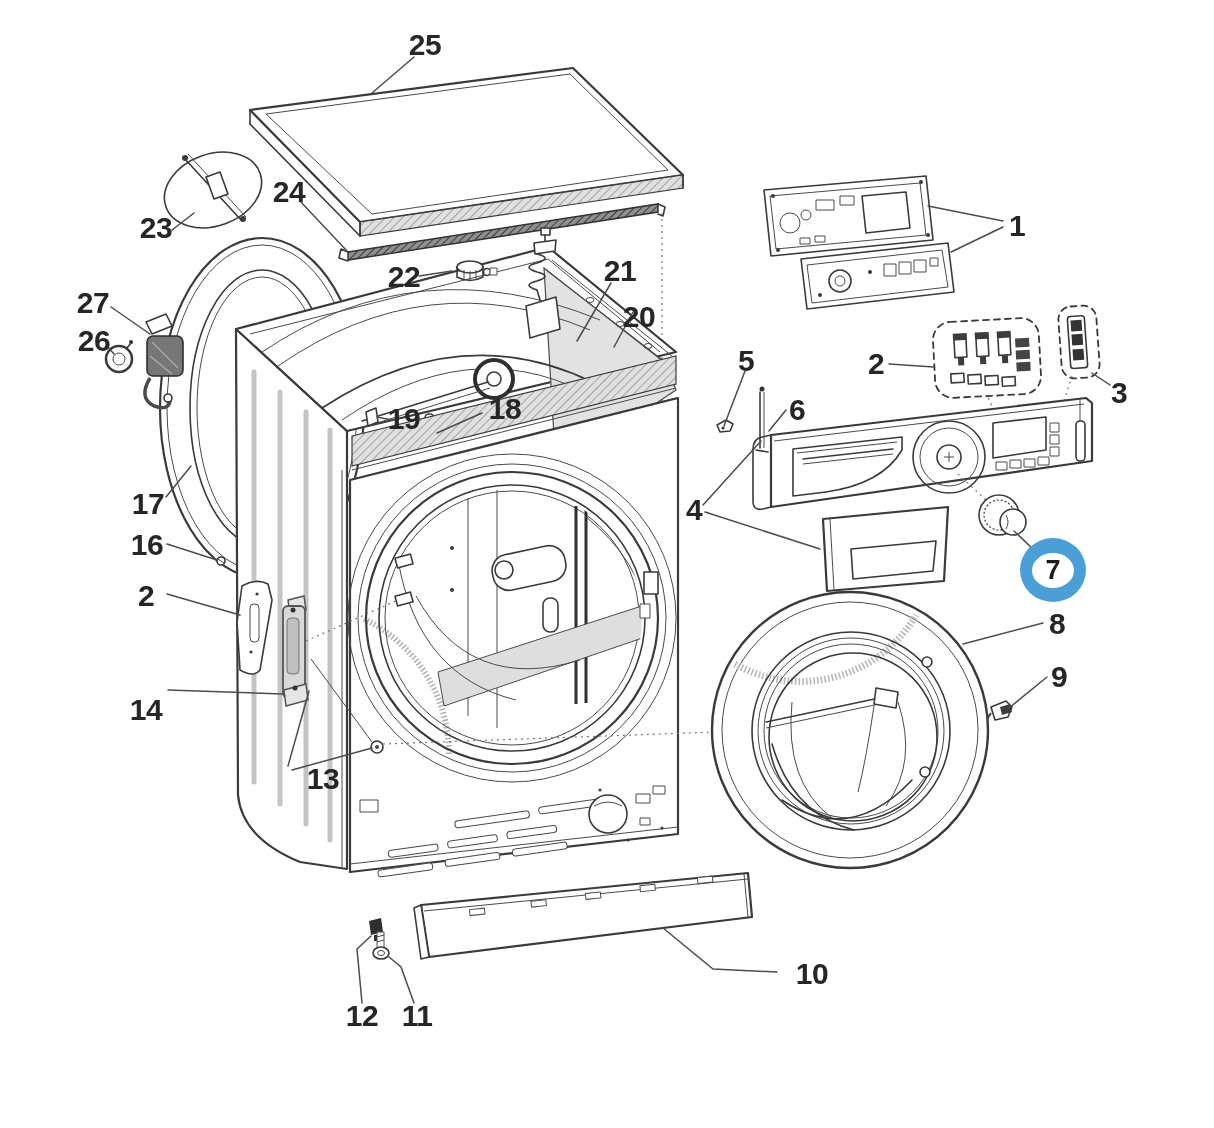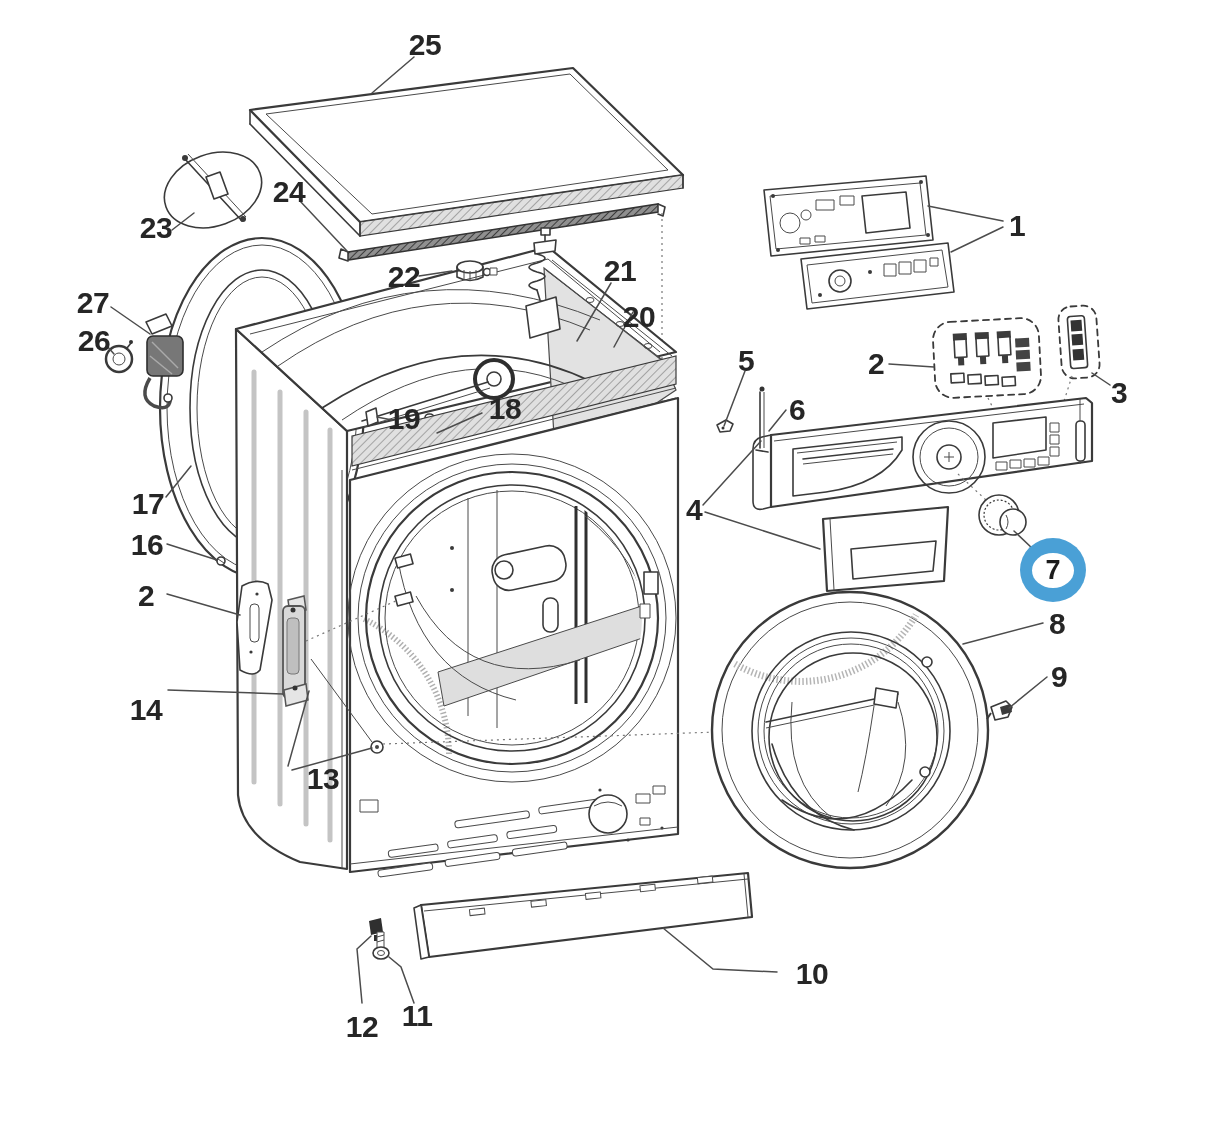--- a/index.html
+++ b/index.html
@@ -431,21 +431,21 @@
       <div class="part-label" style="left: 694px; top: 510px;">4</div>
       <div class="part-label" style="left: 746px; top: 361px;">5</div>
       <div class="part-label" style="left: 797px; top: 410px;">6</div>
       <div class="part-badge" style="left: 1053px; top: 570px;">
         <div class="part-badge-center">7</div>
       </div>
       <div class="part-label" style="left: 1057px; top: 624px;">8</div>
       <div class="part-label" style="left: 1059px; top: 677px;">9</div>
       <div class="part-label" style="left: 792px; top: 974px; margin-left: 20px;">10</div>
       <div class="part-label" style="left: 417px; top: 1016px;">11</div>
-      <div class="part-label" style="left: 362px; top: 1016px; margin-top: 11px;">12</div>
+      <div class="part-label" style="left: 362px; top: 1016px;">12</div>
       <div class="part-label" style="left: 281px; top: 779px; margin-left: 42px;">13</div>
       <div class="part-label" style="left: 146px; top: 710px;">14</div>
       <div class="part-label" style="left: 146px; top: 596px;">2</div>
       <div class="part-label" style="left: 147px; top: 545px;">16</div>
       <div class="part-label" style="left: 148px; top: 504px;">17</div>
       <div class="part-label" style="left: 496px; top: 409px; margin-left: 9px;">18</div>
       <div class="part-label" style="left: 404px; top: 419px;">19</div>
       <div class="part-label" style="left: 639px; top: 317px;">20</div>
       <div class="part-label" style="left: 620px; top: 271px;">21</div>
       <div class="part-label" style="left: 404px; top: 277px;">22</div>

